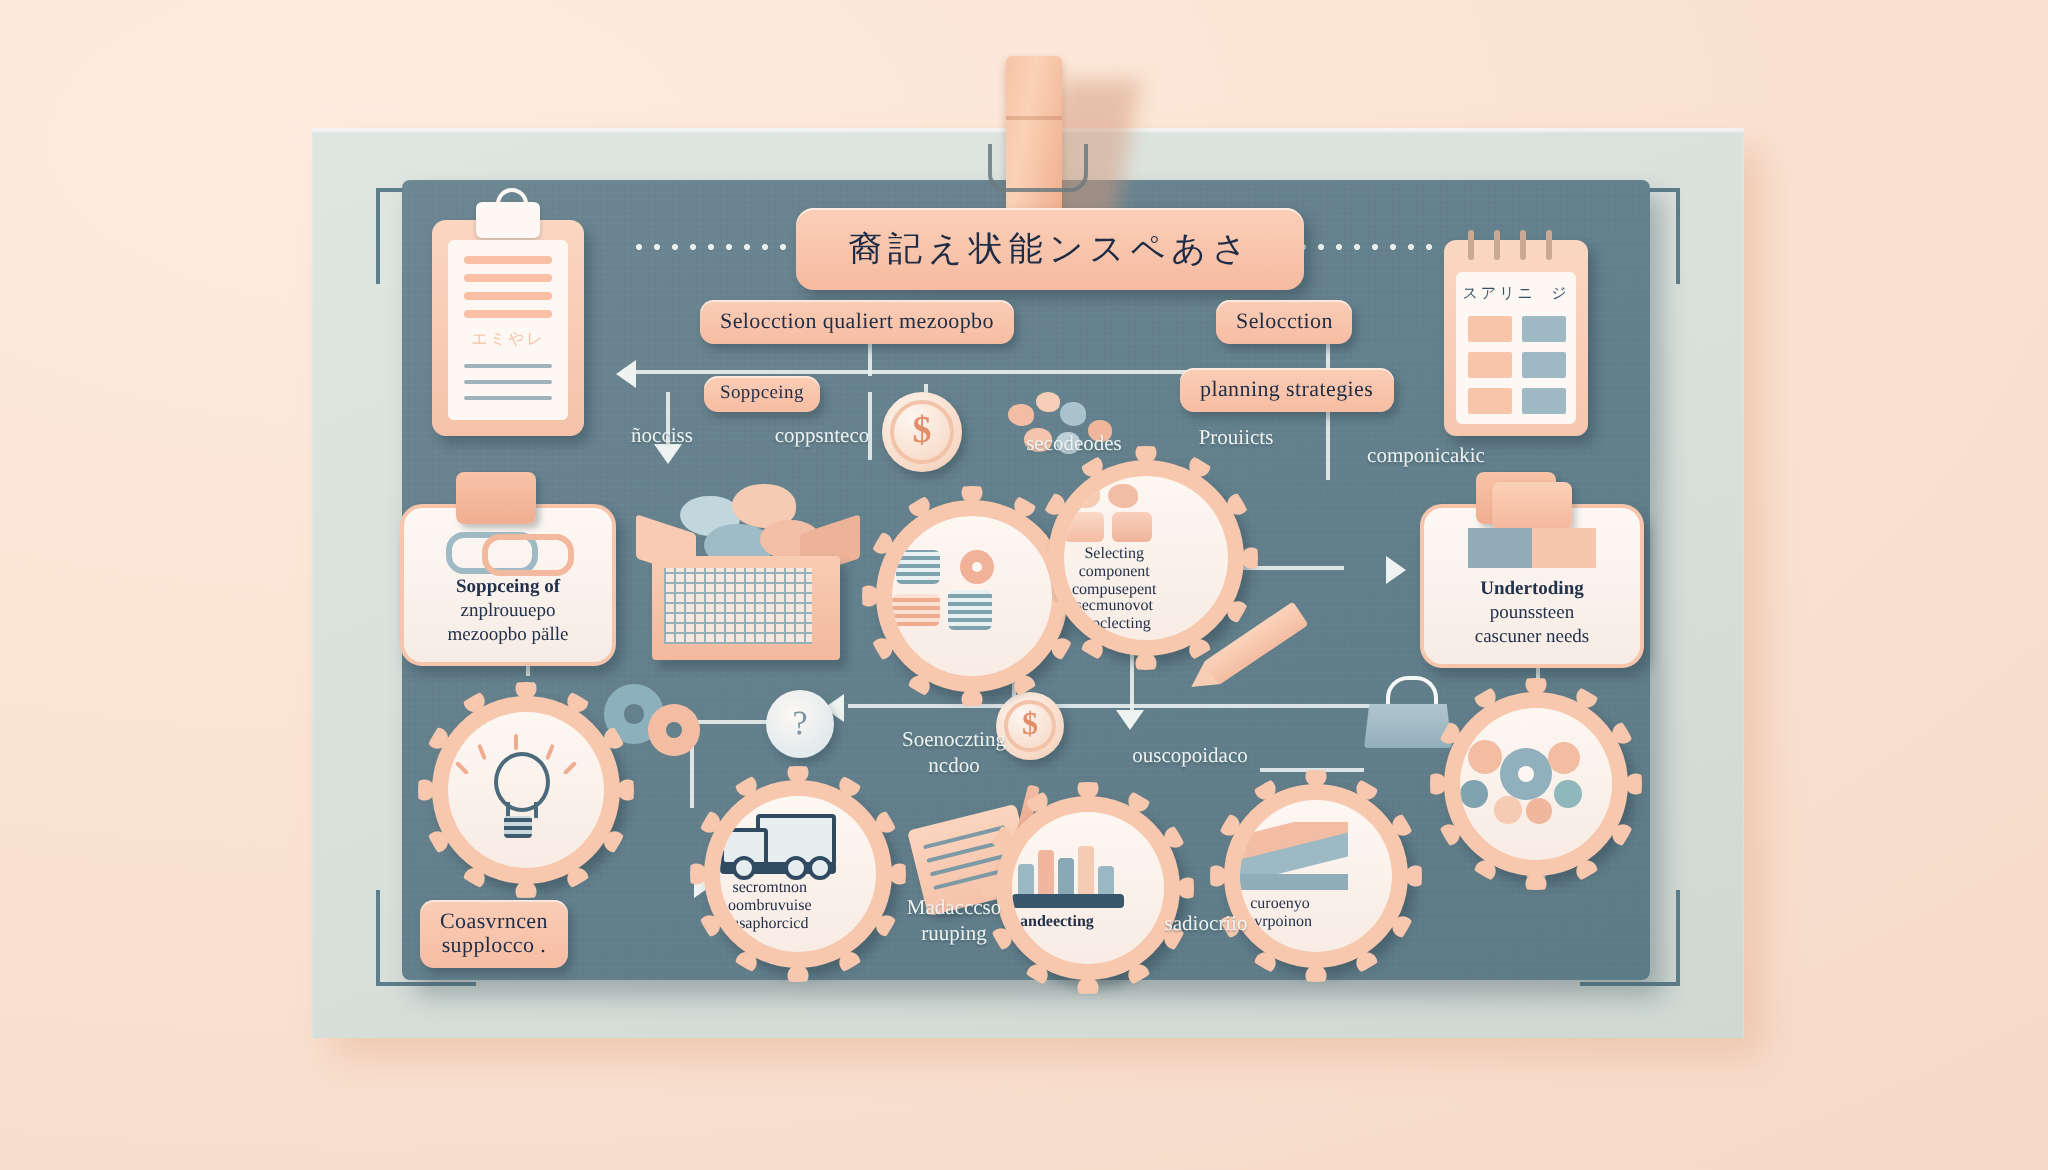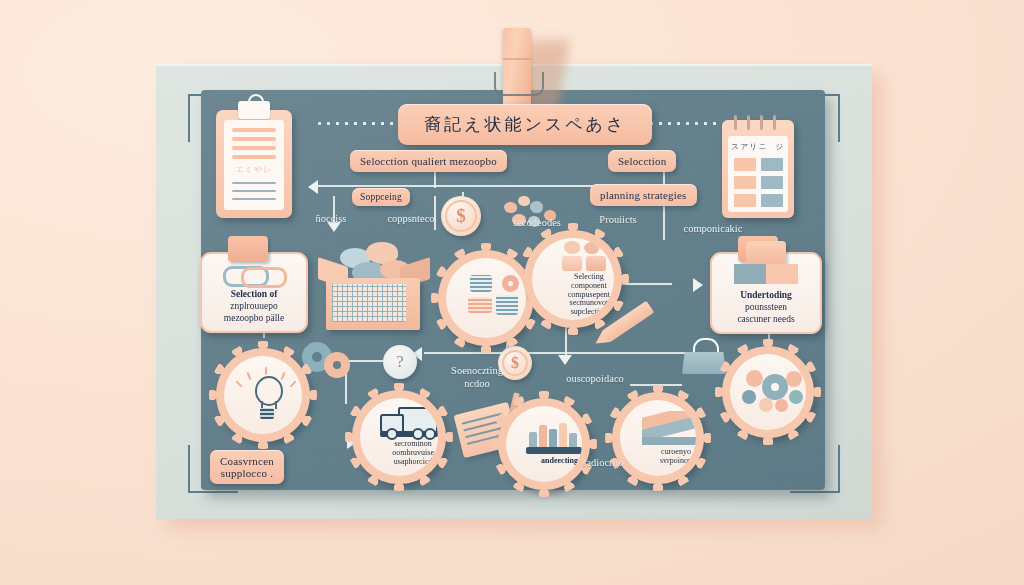--- a/index.html
+++ b/index.html
@@ -108,21 +108,21 @@
       radial-gradient(circle at 26% 91%, #f7c7ae 5px, transparent 5.5px),
       radial-gradient(circle at 9% 74%, #f7c7ae 5px, transparent 5.5px),
       radial-gradient(circle at 3% 50%, #f7c7ae 5px, transparent 5.5px),
       radial-gradient(circle at 9% 26%, #f7c7ae 5px, transparent 5.5px),
       radial-gradient(circle at 26% 9%, #f7c7ae 5px, transparent 5.5px);
   }
   .badge .inner{
     position:relative;z-index:2;border-radius:50%;
     background:linear-gradient(180deg,#fdf7f2 0%,#f8ece4 100%);
     width:calc(100% - 16px);height:calc(100% - 16px);
-    display:flex;flex-direction:column;align-items:flex-end;justify-content:center;
+    display:flex;flex-direction:column;align-items:flex-start;justify-content:center;
     overflow:hidden;
   }
   .badge .blabel{
     position:relative;z-index:3;font-size:8px;color:#22304a;text-align:center;
     line-height:1.12;padding:0 4px;
   }
 
   
   .loose{
     position:absolute;color:#eef3f2;font-size:10.5px;line-height:1.25;
@@ -446,21 +446,21 @@
     <div class="pen"></div>
   </div>
 
   <div class="node" style="left:200px;top:252px;width:108px;">
     <div class="card" style="position:relative;">
       <div class="tab"></div>
       <div class="paperclip" style="margin:4px auto 5px;">
         <div class="pc" style="left:0;top:2px;border-color:#9dbac5;"></div>
         <div class="pc" style="left:18px;top:3px;border-color:#f2b99e;"></div>
       </div>
-      <div style="font-weight:bold;">Selection of</div>
+      <div style="font-weight:bold;">Soppceing of</div>
       <div>znplrouuepo</div>
       <div>mezoopbo pälle</div>
     </div>
   </div>
 
   <div class="node" style="left:710px;top:252px;width:112px;">
     <div class="card" style="position:relative;">
       <div class="tab"></div>
       <div class="tab2"></div>
       <div class="minicard" style="position:relative;margin:4px auto 6px;">
@@ -591,20 +591,22 @@
     </div>
   </div>
 
   <div class="loose" style="left:296px;top:212px;width:70px;">ñocciss</div>
   <div class="loose" style="left:366px;top:212px;width:90px;">coppsnteco</div>
   <div class="loose" style="left:487px;top:216px;width:100px;">secodeodes</div>
   <div class="loose" style="left:578px;top:213px;width:80px;">Prouiicts</div>
   <div class="loose" style="left:665px;top:222px;width:96px;">componicakic</div>
   <div class="loose" style="left:432px;top:364px;width:90px;white-space:pre-line;">Soenoczting
 ncdoo</div>
+  <div class="loose" style="left:430px;top:448px;width:94px;white-space:pre-line;">Madacccso
+ruuping</div>
   <div class="loose" style="left:540px;top:372px;width:110px;">ouscopoidaco</div>
   <div class="loose" style="left:560px;top:456px;width:86px;">sadiocriio</div>
 
   <div class="node" style="left:210px;top:450px;">
     <div class="pill" style="white-space:pre-line;">Coasvrncen
 supplocco .</div>
   </div>
 
 </div>
 

